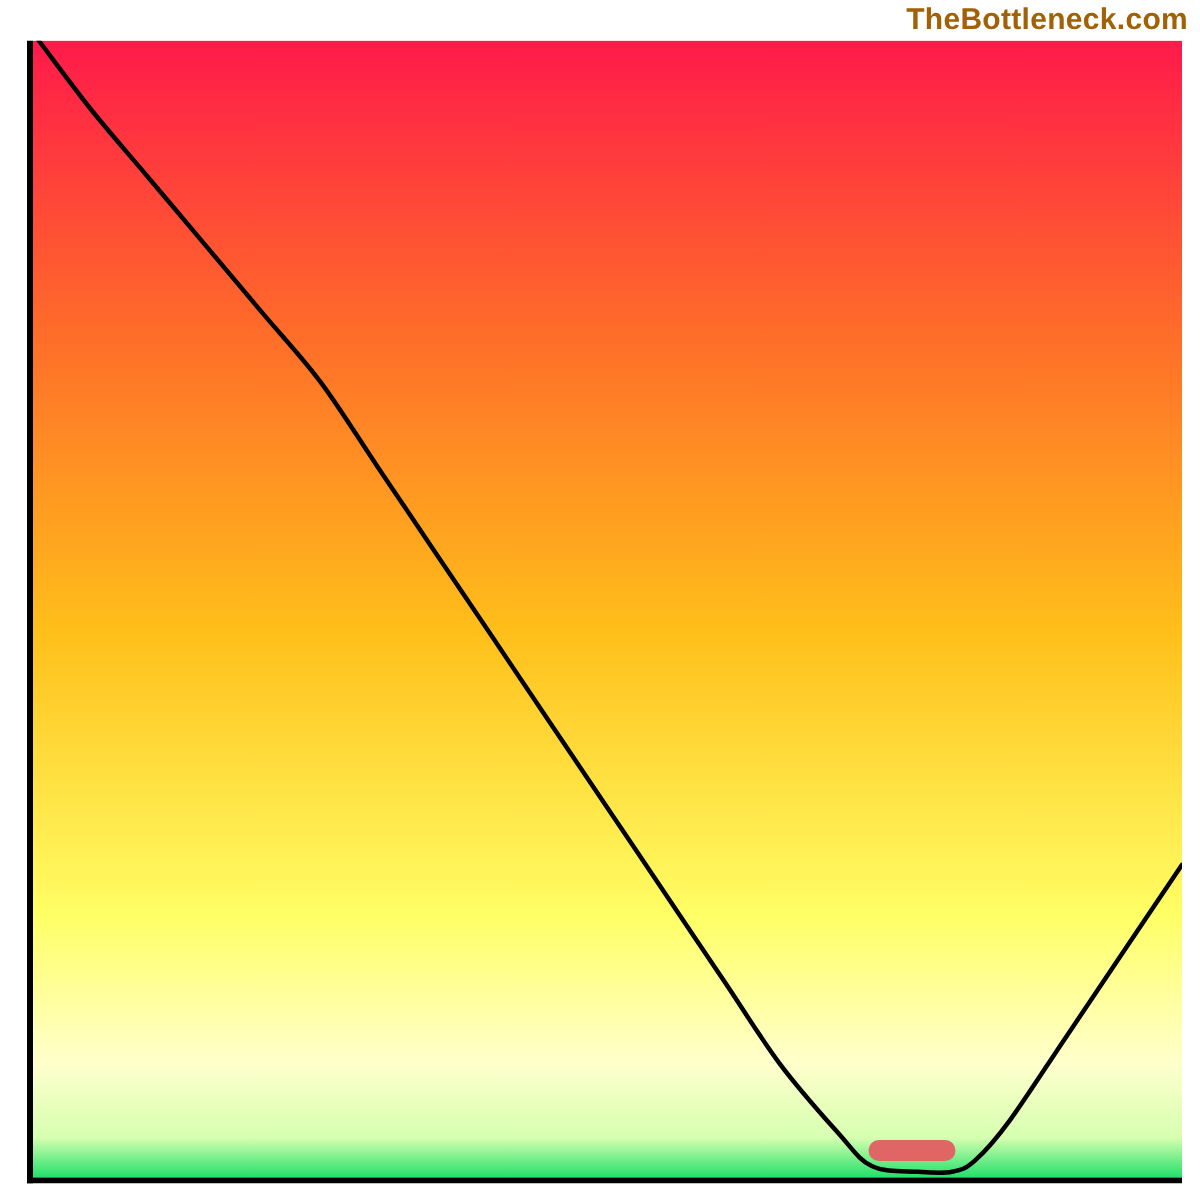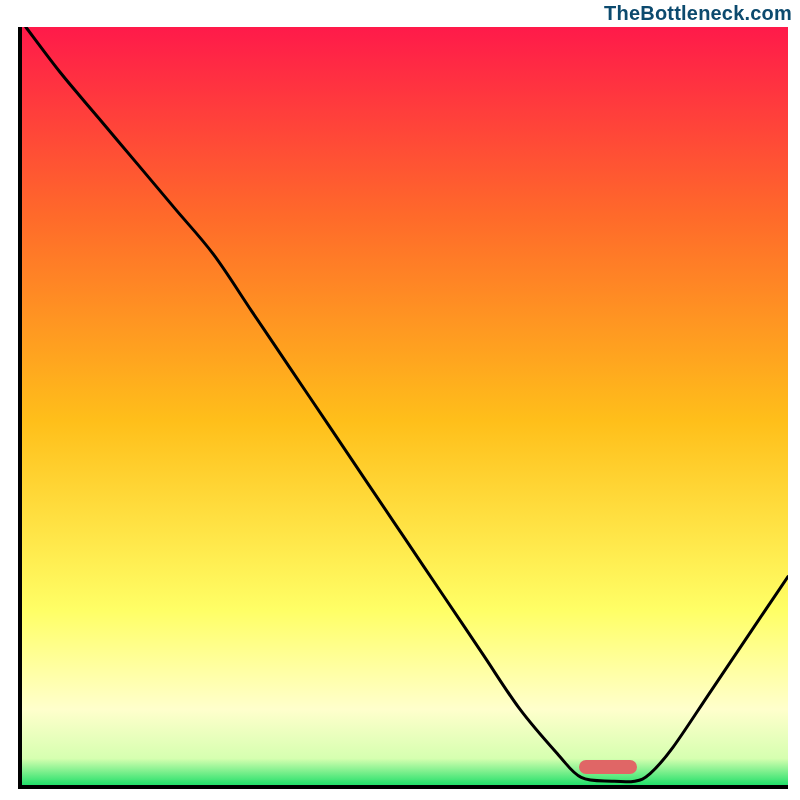--- a/index.html
+++ b/index.html
@@ -14,21 +14,21 @@
     position: relative;
     width: 800px;
     height: 800px;
   }
   .watermark {
     position: absolute;
     top: 2px;
     right: 8px;
     font-size: 20px;
     font-weight: 600;
-    color: #0c4a6e;
+    color: #a16207;
     letter-spacing: 0.2px;
   }
   .plot {
     position: absolute;
     left: 18px;
     top: 27px;
     width: 770px;
     height: 762px;
     background: transparent;
     overflow: hidden;

